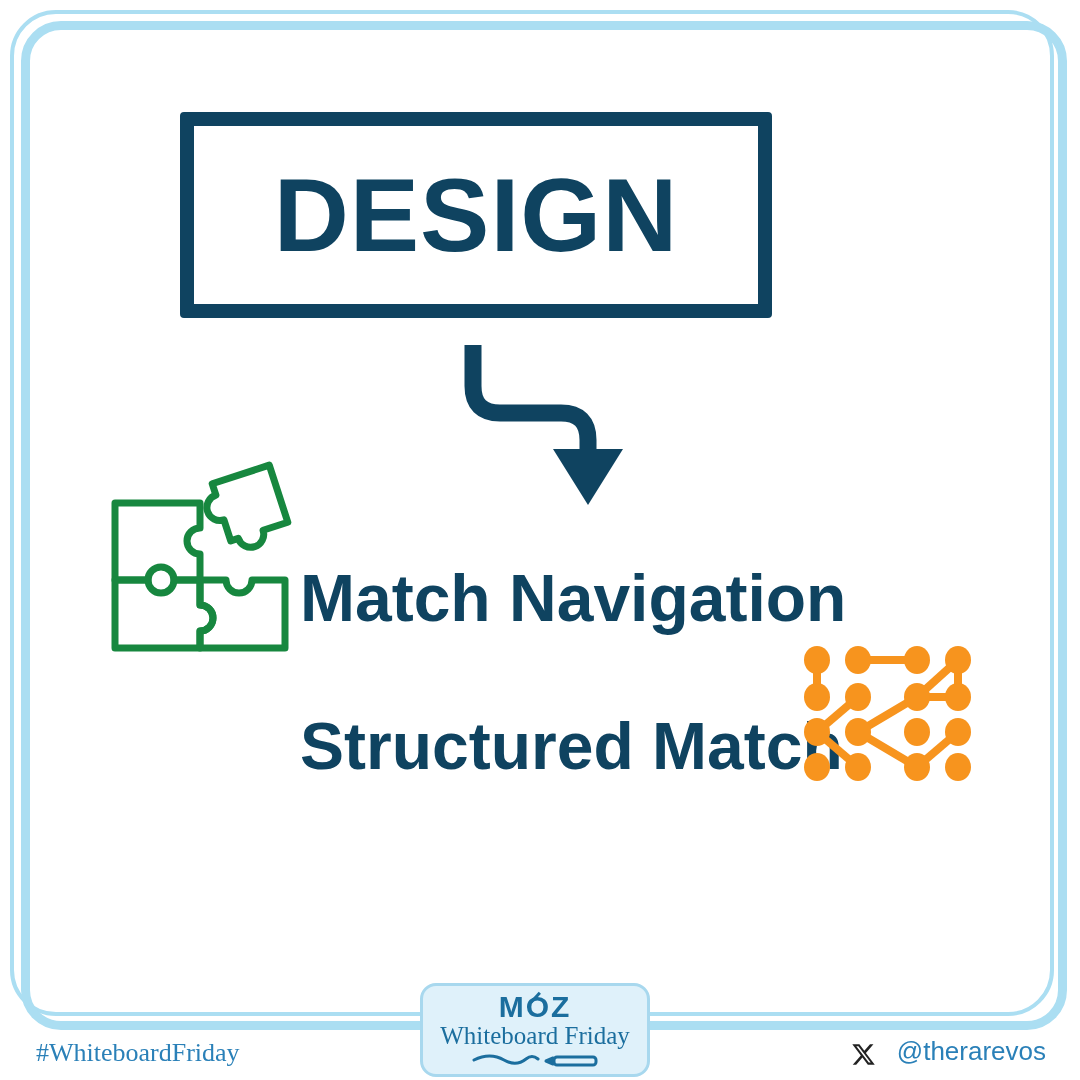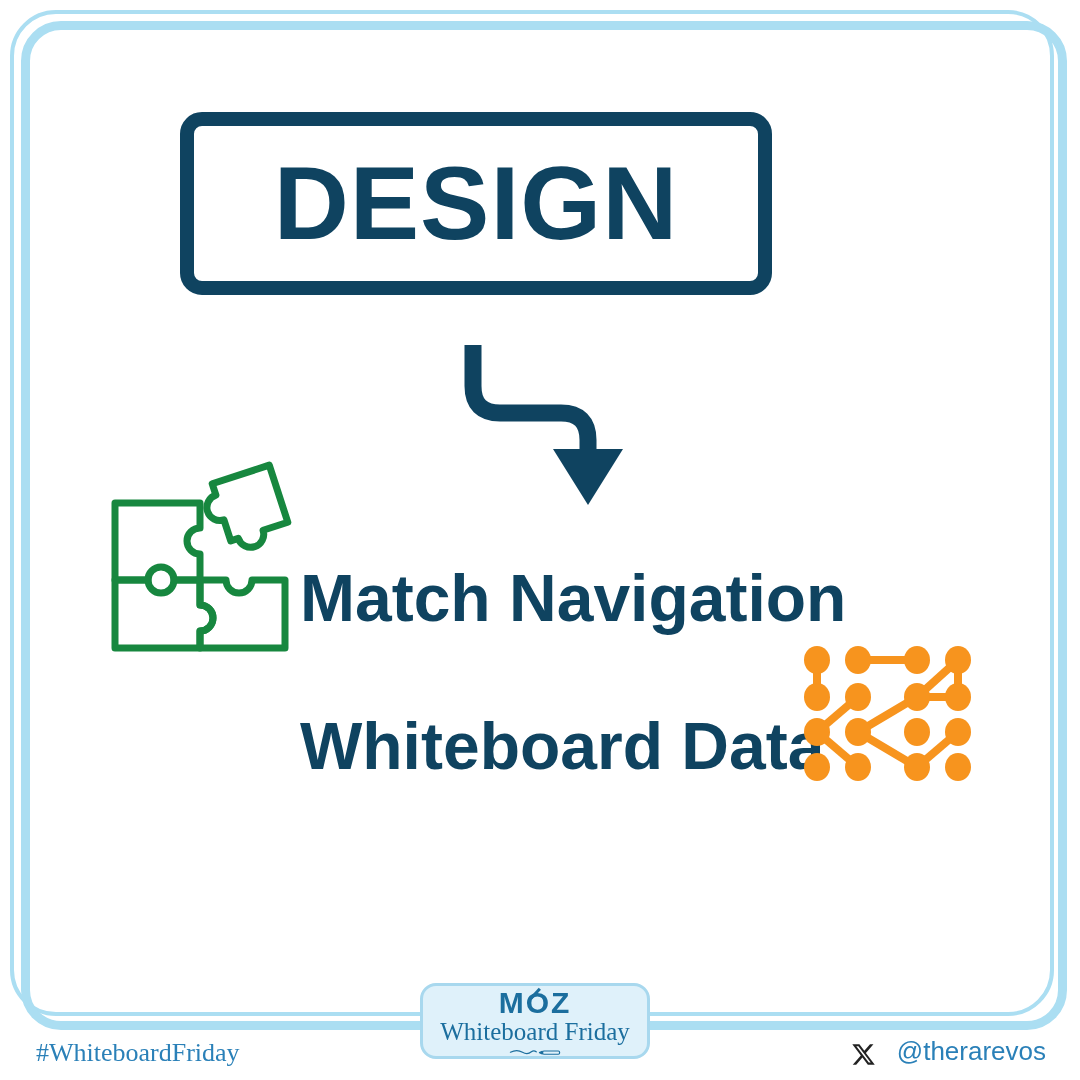--- a/index.html
+++ b/index.html
@@ -7,38 +7,38 @@
     position:relative;width:1080px;height:1080px;background:#ffffff;overflow:hidden;
     font-family:"Liberation Sans", sans-serif;
   }
   
   .frame-thin{position:absolute;left:10px;top:10px;right:26px;bottom:64px;
     border:4px solid var(--frame-blue);border-radius:46px;}
   .frame-thick{position:absolute;left:21px;top:21px;right:13px;bottom:50px;
     border:9px solid var(--frame-blue);border-radius:40px;}
 
   
-  .design-box{position:absolute;left:180px;top:112px;width:592px;height:183px;
-    border:14px solid var(--navy);border-radius:22px;box-sizing:border-box;
+  .design-box{position:absolute;left:180px;top:112px;width:592px;height:206px;
+    border:14px solid var(--navy);border-radius:4px;box-sizing:border-box;
     display:flex;align-items:center;justify-content:center;background:#fff;}
   .design-box span{font-size:104px;font-weight:bold;color:var(--navy);letter-spacing:1px;}
 
   .arrow-svg{position:absolute;left:440px;top:345px;width:200px;height:165px;color:var(--navy);}
 
   .puzzle-svg{position:absolute;left:100px;top:458px;width:200px;height:205px;color:var(--green);}
 
   .label{position:absolute;height:80px;line-height:80px;font-weight:bold;
     font-size:66px;color:var(--navy);white-space:nowrap;margin-top:28px;}
   .label-match{left:300px;top:530px;}
   .label-structured{left:300px;top:678px;}
 
   .datanet-svg{position:absolute;left:795px;top:645px;width:180px;height:150px;color:var(--orange);}
 
   
-  .badge{position:absolute;left:420px;top:983px;width:230px;height:76px;box-sizing:border-box;
+  .badge{position:absolute;left:420px;top:983px;width:230px;height:94px;box-sizing:border-box;
     background:var(--badge-bg);border:3px solid var(--badge-border);border-radius:16px;
     display:flex;flex-direction:column;align-items:center;justify-content:center;padding-top:2px;z-index:5;}
   .moz{position:relative;font-weight:bold;font-size:30px;letter-spacing:2px;color:var(--badge-text);line-height:1;}
   .moz-slash{position:absolute;left:50%;top:-1px;width:3px;height:13px;margin-left:-1px;
     background:var(--badge-text);transform:rotate(42deg);}
   .wbf{font-family:"Liberation Serif", serif;font-size:25px;color:var(--badge-text);line-height:1.15;}
   .scribble-svg{width:130px;height:18px;color:var(--badge-text);margin-top:2px;}
 
   
   .hashtag{position:absolute;left:36px;top:1038px;font-size:26px;color:var(--link-blue);font-family:Liberation Serif, serif;}
@@ -67,21 +67,21 @@
     <path d="M15,45 H100 V70 A13 13 0 0 0 100,96 V122 H74 A13 13 0 0 0 48,122 H15 Z"></path>
     <path d="M15,122 H48 A13 13 0 0 0 74,122 H100 V147 A13 13 0 0 1 100,173 V190 H15 Z"></path>
     <path d="M100,122 H126 A13 13 0 0 0 152,122 H185 V190 H100 V173 A13 13 0 0 0 100,147 Z"></path>
     <g transform="rotate(-18 150 45)">
       <path d="M120,15 H180 V75 H154 A13 13 0 0 1 128,75 H120 V53 A13 13 0 0 1 120,27 Z"></path>
     </g>
   </svg>
 
   <div class="label label-match">Match Navigation</div>
 
-  <div class="label label-structured">Whiteboard Data</div>
+  <div class="label label-structured">Structured Match</div>
 
   <svg class="datanet-svg" viewBox="0 0 180 150" xmlns="http://www.w3.org/2000/svg">
     <g stroke="currentColor" stroke-width="8">
       <line x1="63" y1="15" x2="122" y2="15"></line>
       <line x1="22" y1="15" x2="22" y2="52"></line>
       <line x1="163" y1="15" x2="122" y2="52"></line>
       <line x1="122" y1="52" x2="163" y2="52"></line>
       <line x1="163" y1="52" x2="163" y2="15"></line>
       <line x1="63" y1="52" x2="22" y2="87"></line>
       <line x1="63" y1="87" x2="122" y2="52"></line>

